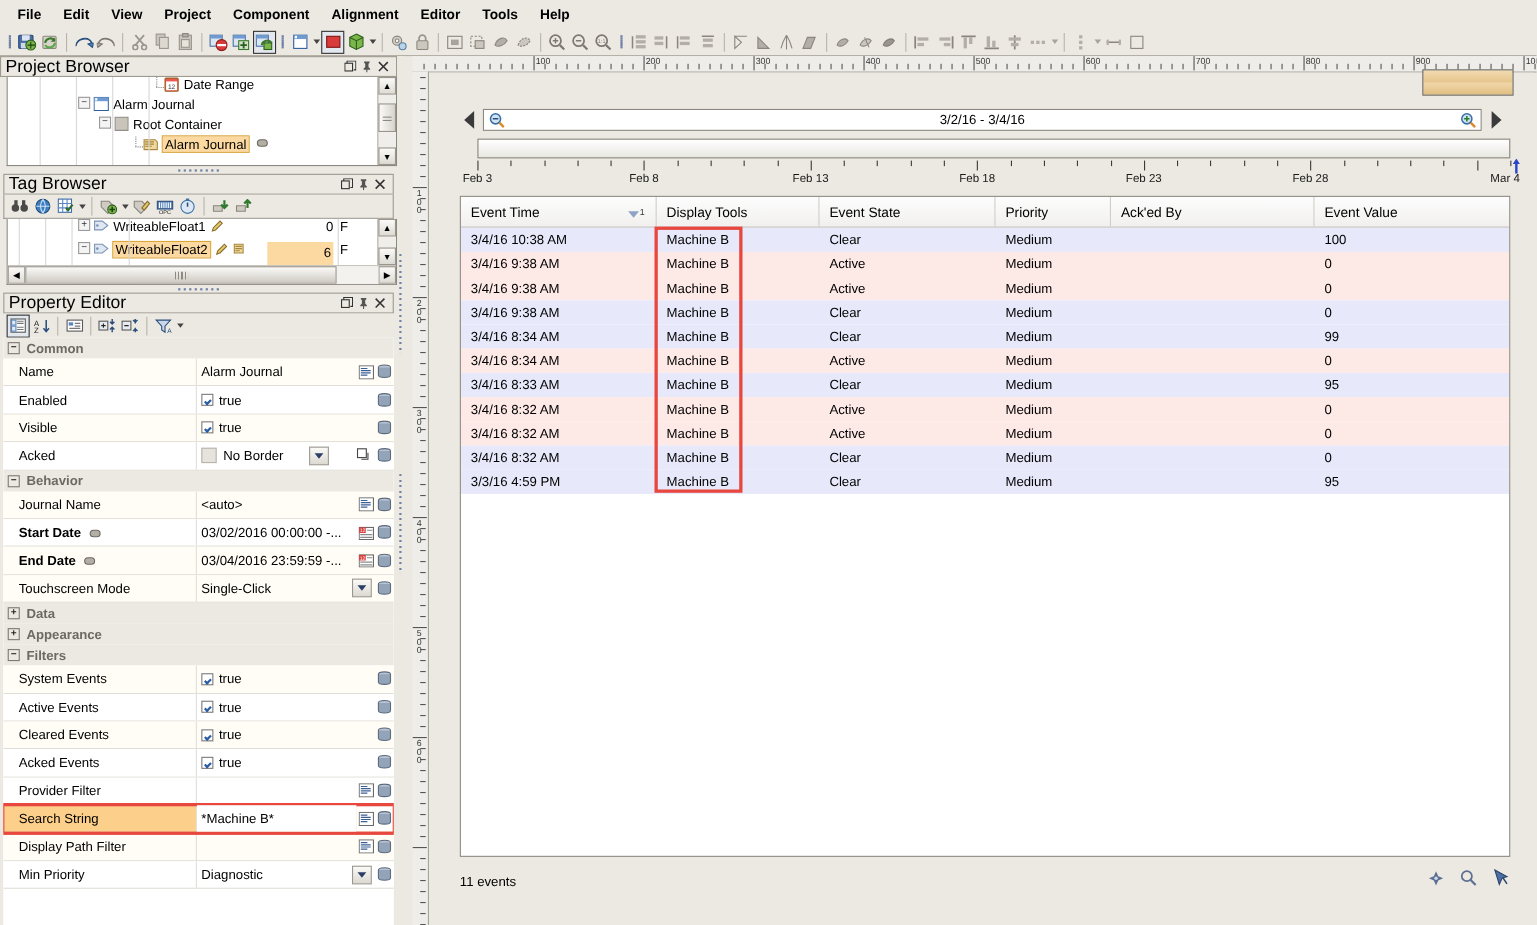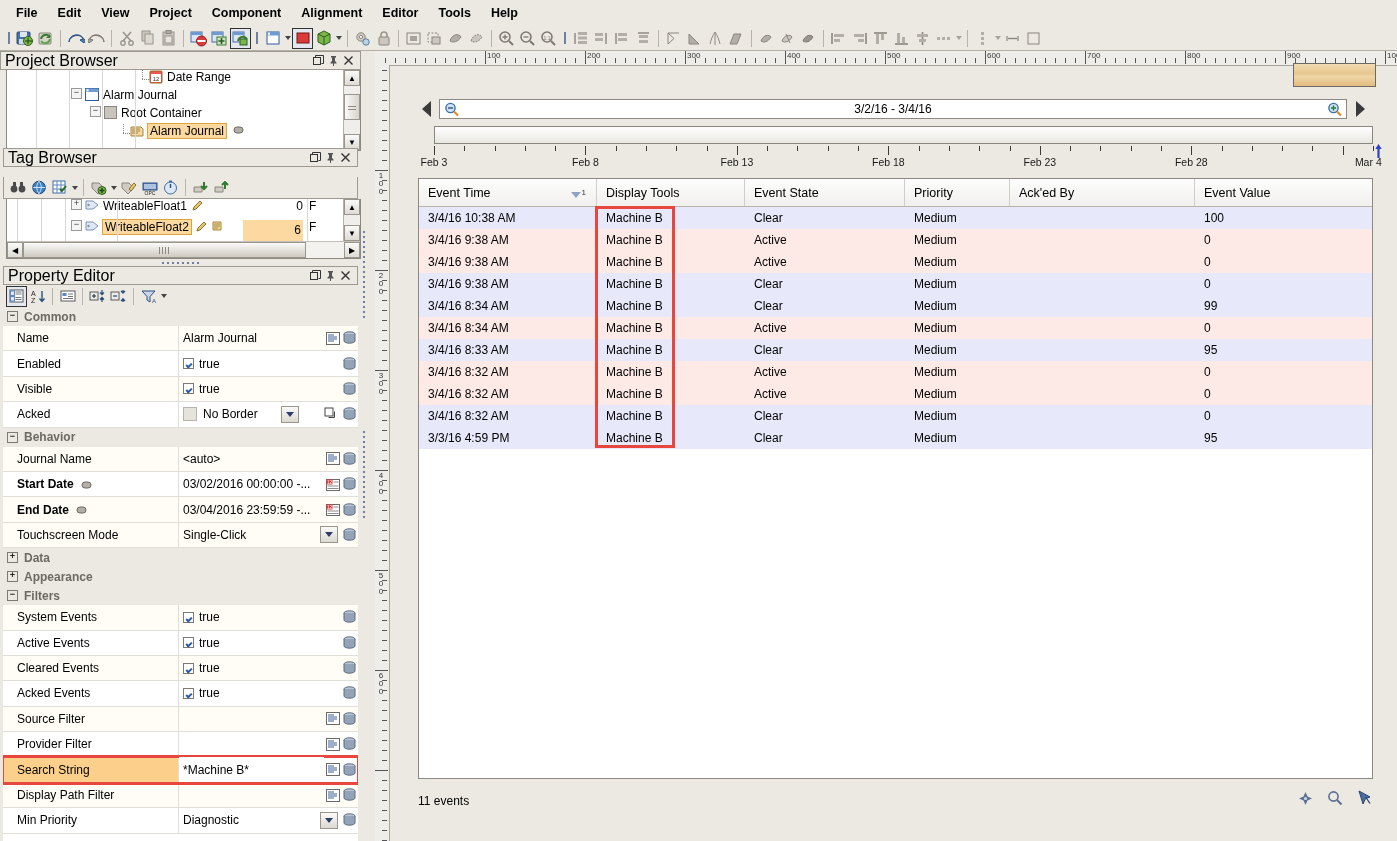--- a/index.html
+++ b/index.html
@@ -577,21 +577,21 @@
         <i></i>
         <i></i>
         <i></i>
         <i></i>
         <i></i>
         <i></i>
         <i></i>
         <i></i>
       </div>
 
-    <div class="panel-title" style="position:absolute;left:3px;top:97px;width:355px;">
+    <div class="panel-title" style="position:absolute;left:3px;top:107px;width:355px;">
       <span class="ttl">Tag Browser</span>
       <span class="pbtn">
         <svg width="11" height="11" viewBox="0 0 11 11">
             <rect x="0.5" y="2.5" width="7" height="7" fill="none" stroke="#333"></rect>
             <path d="M2.5 2.5V0.5h8v8h-2" fill="none" stroke="#333"></path>
           </svg>
       </span>
       <span class="pbtn">
         <svg width="11" height="11" viewBox="0 0 11 11">
             <path d="M3 1h5v1l-1 1v3l1.5 1.5v1h-6V7.5L4 6V3L3 2z" fill="#555"></path>
@@ -1024,36 +1024,20 @@
               <ellipse cx="7.5" cy="3" rx="5.5" ry="2.2" fill="#b8c4d4" stroke="#5c6a7e"></ellipse>
               <path d="M2 3v7c0 1.2 2.5 2.2 5.5 2.2s5.5-1 5.5-2.2V3" fill="#93a3b8" stroke="#5c6a7e"></path>
             </svg>
         </div>
       </div>
       <div class="prow alt">
         <div class="pname">Acked Events</div>
         <div class="pval">
           <span class="chk"></span>
           <span>true</span>
-        </div>
-        <div class="pend">
-          <svg width="15" height="14" viewBox="0 0 15 14">
-              <ellipse cx="7.5" cy="3" rx="5.5" ry="2.2" fill="#b8c4d4" stroke="#5c6a7e"></ellipse>
-              <path d="M2 3v7c0 1.2 2.5 2.2 5.5 2.2s5.5-1 5.5-2.2V3" fill="#93a3b8" stroke="#5c6a7e"></path>
-            </svg>
-        </div>
-      </div>
-      <div class="prow">
-        <div class="pname">Source Filter</div>
-        <div class="pval"></div>
-        <div class="pend">
-          <svg width="14" height="13" viewBox="0 0 14 13">
-              <rect x="0.5" y="0.5" width="13" height="12" fill="#fff" stroke="#6a6a6a"></rect>
-              <path d="M2 3h6M2 5h9M2 7h9M2 9h6" stroke="#3a5f95" stroke-width="1.1"></path>
-            </svg>
         </div>
         <div class="pend">
           <svg width="15" height="14" viewBox="0 0 15 14">
               <ellipse cx="7.5" cy="3" rx="5.5" ry="2.2" fill="#b8c4d4" stroke="#5c6a7e"></ellipse>
               <path d="M2 3v7c0 1.2 2.5 2.2 5.5 2.2s5.5-1 5.5-2.2V3" fill="#93a3b8" stroke="#5c6a7e"></path>
             </svg>
         </div>
       </div>
       <div class="prow alt">
         <div class="pname">Provider Filter</div>

